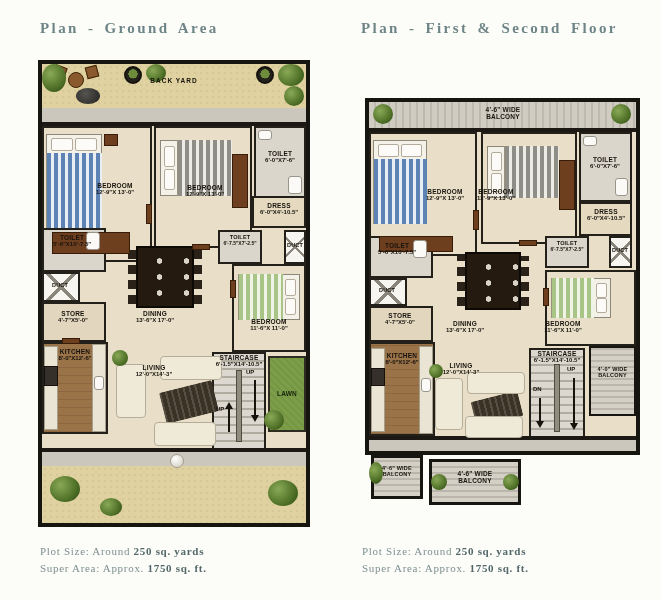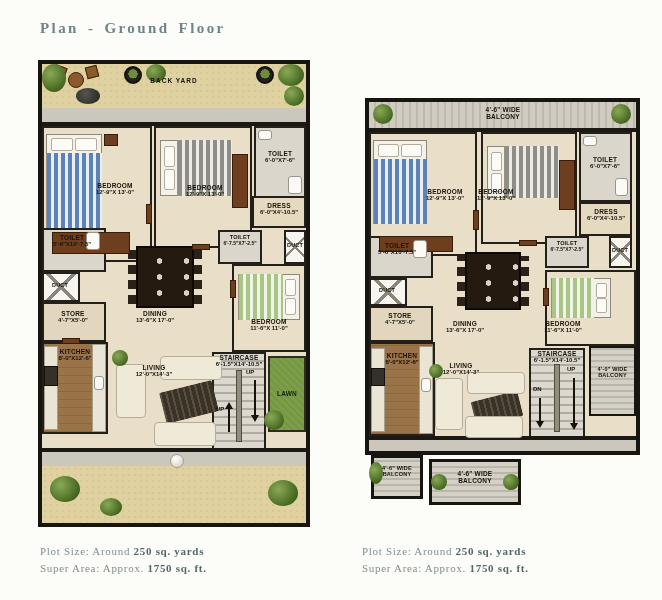--- a/index.html
+++ b/index.html
@@ -79,21 +79,22 @@
   .vstem{width:2px;background:#16130d;z-index:7;}
   .vstem.down::after{content:"";position:absolute;bottom:-6px;left:-3px;border:4px solid transparent;border-top:7px solid #16130d;}
   .vstem.up::after{content:"";position:absolute;top:-6px;left:-3px;border:4px solid transparent;border-bottom:7px solid #16130d;}
   .updn{position:absolute;font-size:6px;font-weight:bold;color:#17130d;z-index:7;}
 </style>
 </head>
 <body>
 
 <div class="page">
 
-  <div id="title-ground" class="plan-title">Plan - Ground Floor</div>
+  <div id="title-ground" class="plan-title">Plan - Ground Area</div>
+  <div id="title-upper" class="plan-title">Plan - First &amp; Second Floor</div>
 
   <div id="gplan" class="plan">
 
     <div class="sand" style="left:0;top:0;width:264px;height:44px;"></div>
     <div class="rlabel" style="left:72px;top:13px;width:120px;">
       <span class="nm" style="letter-spacing:1px;">BACK YARD</span>
       </div>
     <div class="plant" style="left:0;top:0;width:24px;height:28px;"></div>
     <div class="plant" style="left:104px;top:0;width:20px;height:18px;"></div>
     <div class="plant" style="left:236px;top:0;width:26px;height:22px;"></div>

